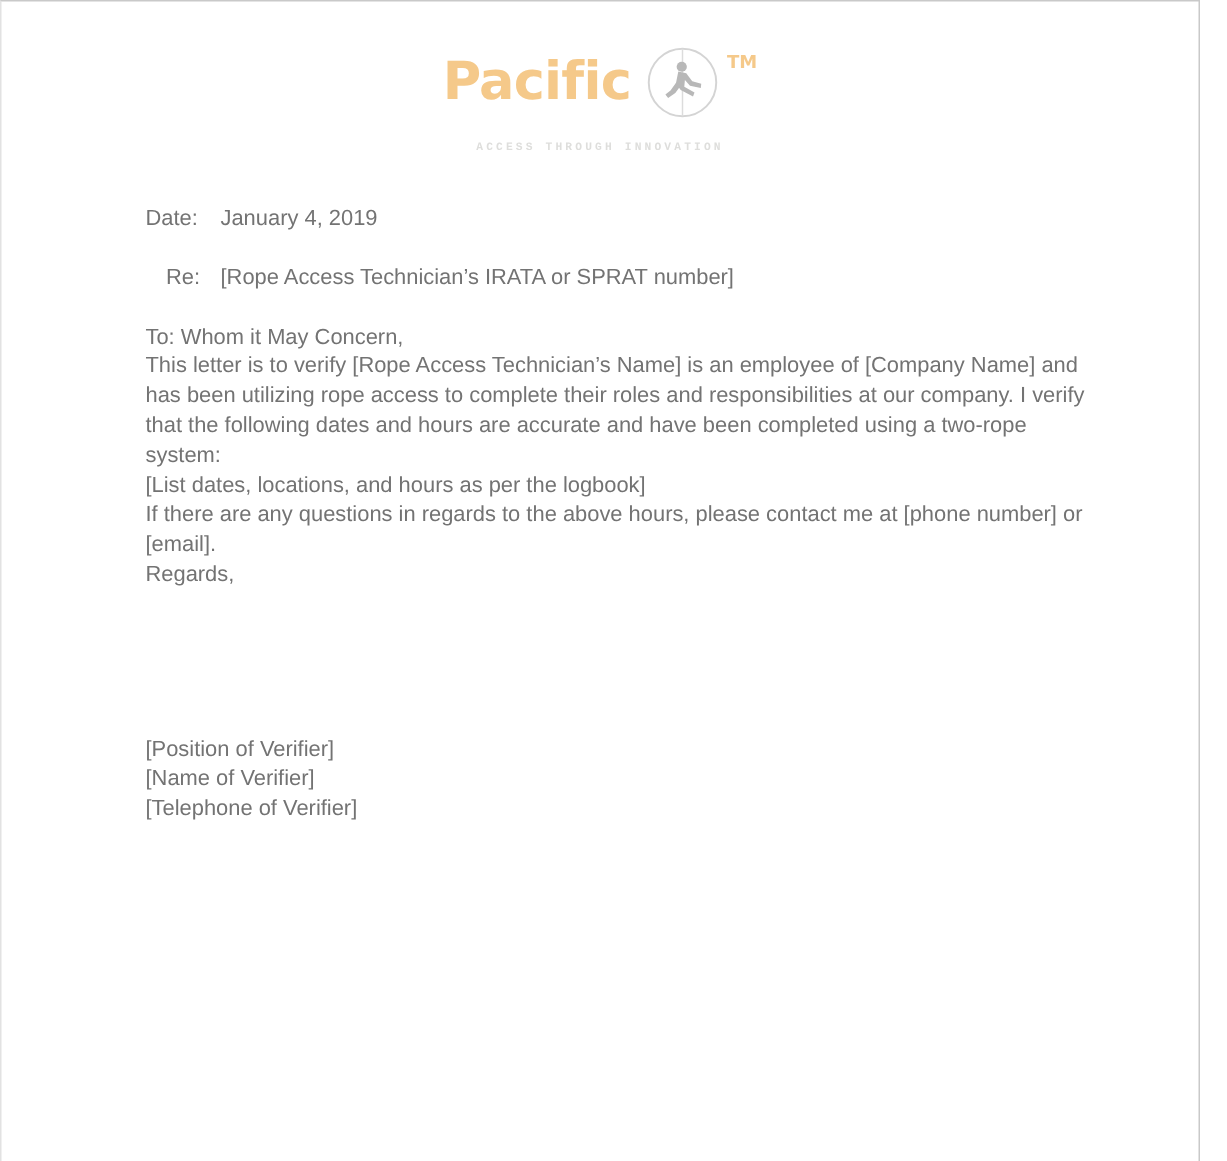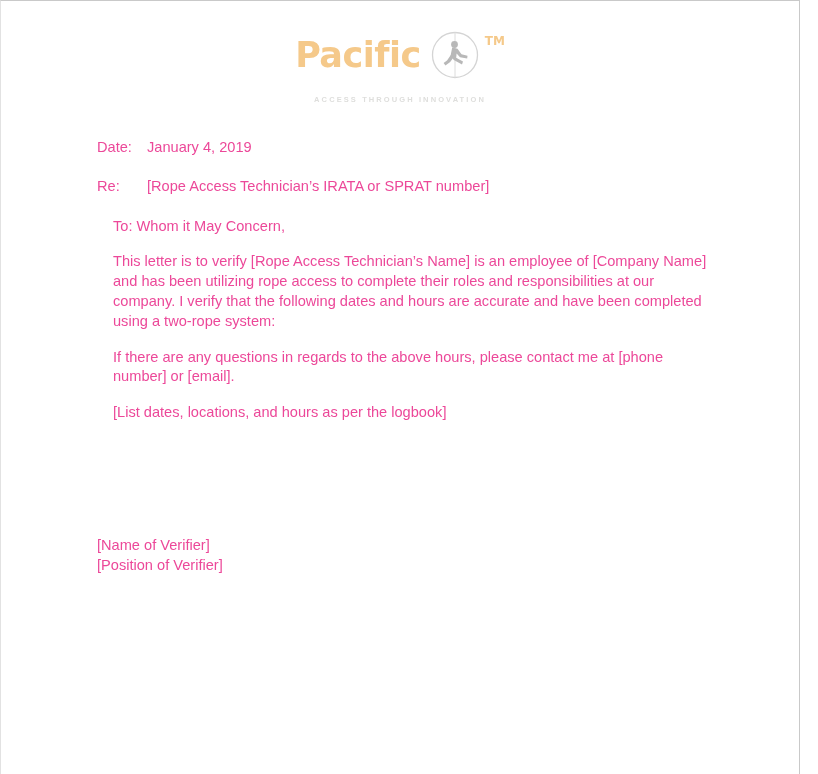--- a/index.html
+++ b/index.html
@@ -59,47 +59,47 @@
     font-size: 12px;
     color: #f5c98a;
     align-self: flex-start;
     margin-top: 6px;
     margin-left: -4px;
     line-height: 1;
     text-align: right;
   }
   .tagline {
     margin-top: 14px;
-    font-family: Liberation Sans, sans-serif;
+    font-family: Liberation Mono, monospace;
     font-size: 7.5px;
     font-weight: bold;
     letter-spacing: 2.1px;
     color: #dededc;
   }
 
   
   .letter {
     margin-left: 96px;
     margin-right: 72px;
     margin-top: 34px;
-    color: #ec4899;
+    color: #737373;
     font-size: 14.6px;
     line-height: 19.8px;
   }
   .block { margin-bottom: 19.5px; }
 
   .kv { display: flex; }
   .kv-key { width: 50px; flex: 0 0 50px; }
   .kv-val { flex: 1; }
 
   .re-row { display: flex; }
-  .re-key { width: 50px; flex: 0 0 50px; }
+  .re-key { width: 50px; flex: 0 0 50px; text-align: center; }
   .re-val { flex: 1; }
 
-  .para { margin: 16px; }
+  .para { margin: 0; }
 
   .spacer-sig { height: 58px; }
   .spacer-name { height: 39px; }
 
   .tight { line-height: 19.6px; }
 </style>
 </head>
 <body>
 
 <div id="page">
@@ -140,29 +140,31 @@
       <span class="re-key">Re:</span>
       <span class="re-val">
         <div class="tight">[Rope Access Technician’s IRATA or SPRAT number]</div>
       </span>
     </div>
 
     <p class="block para">To: Whom it May Concern,</p>
 
     <p class="block para">This letter is to verify [Rope Access Technician’s Name] is an employee of [Company Name] and has been utilizing rope access to complete their roles and responsibilities at our company. I verify that the following dates and hours are accurate and have been completed using a two-rope system:</p>
 
+    <p class="block para">[List dates, locations, and hours as per the logbook]</p>
+
     <p class="block para">If there are any questions in regards to the above hours, please contact me at [phone number] or [email].</p>
 
-    <p class="block para">[List dates, locations, and hours as per the logbook]</p>
-
+    <p class="block para">Regards,</p>
 
     <div class="spacer-sig"></div>
 
 
     <div class="spacer-name"></div>
 
     <div>
+      <div class="tight">[Position of Verifier]</div>
       <div class="tight">[Name of Verifier]</div>
-      <div class="tight">[Position of Verifier]</div>
+      <div class="tight">[Telephone of Verifier]</div>
     </div>
 
   </div>
 </div>
 
 </body></html>

